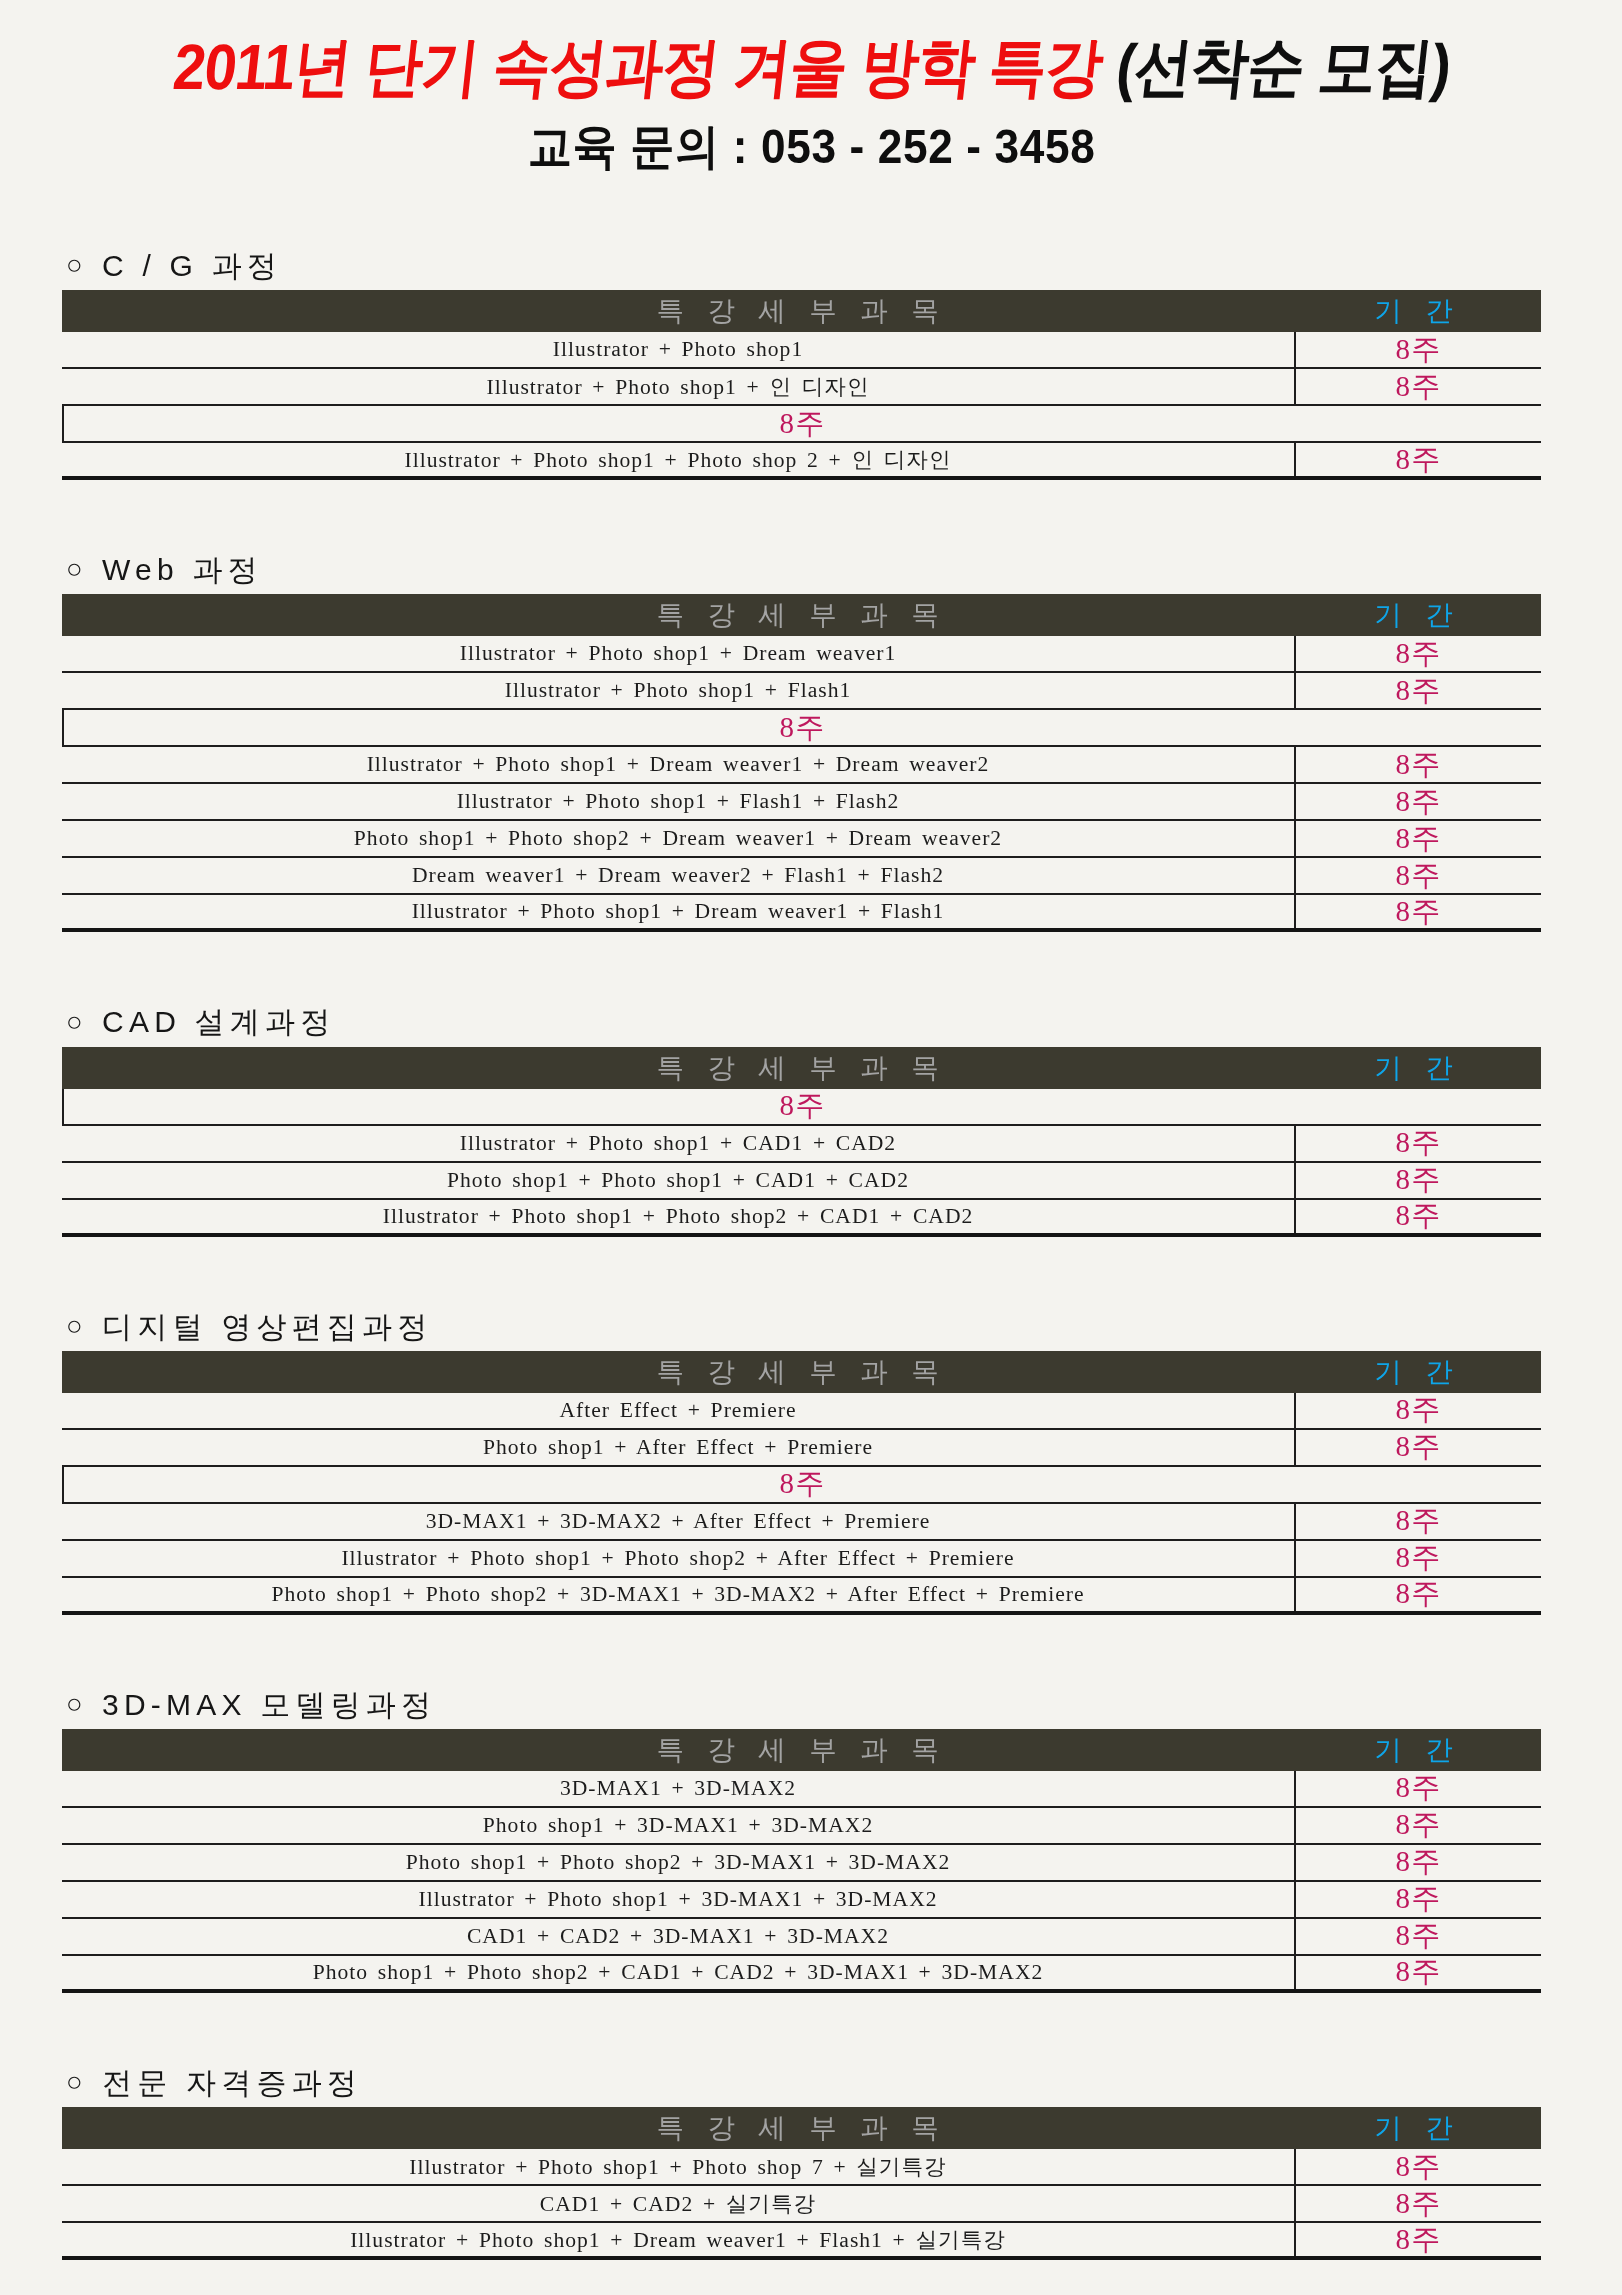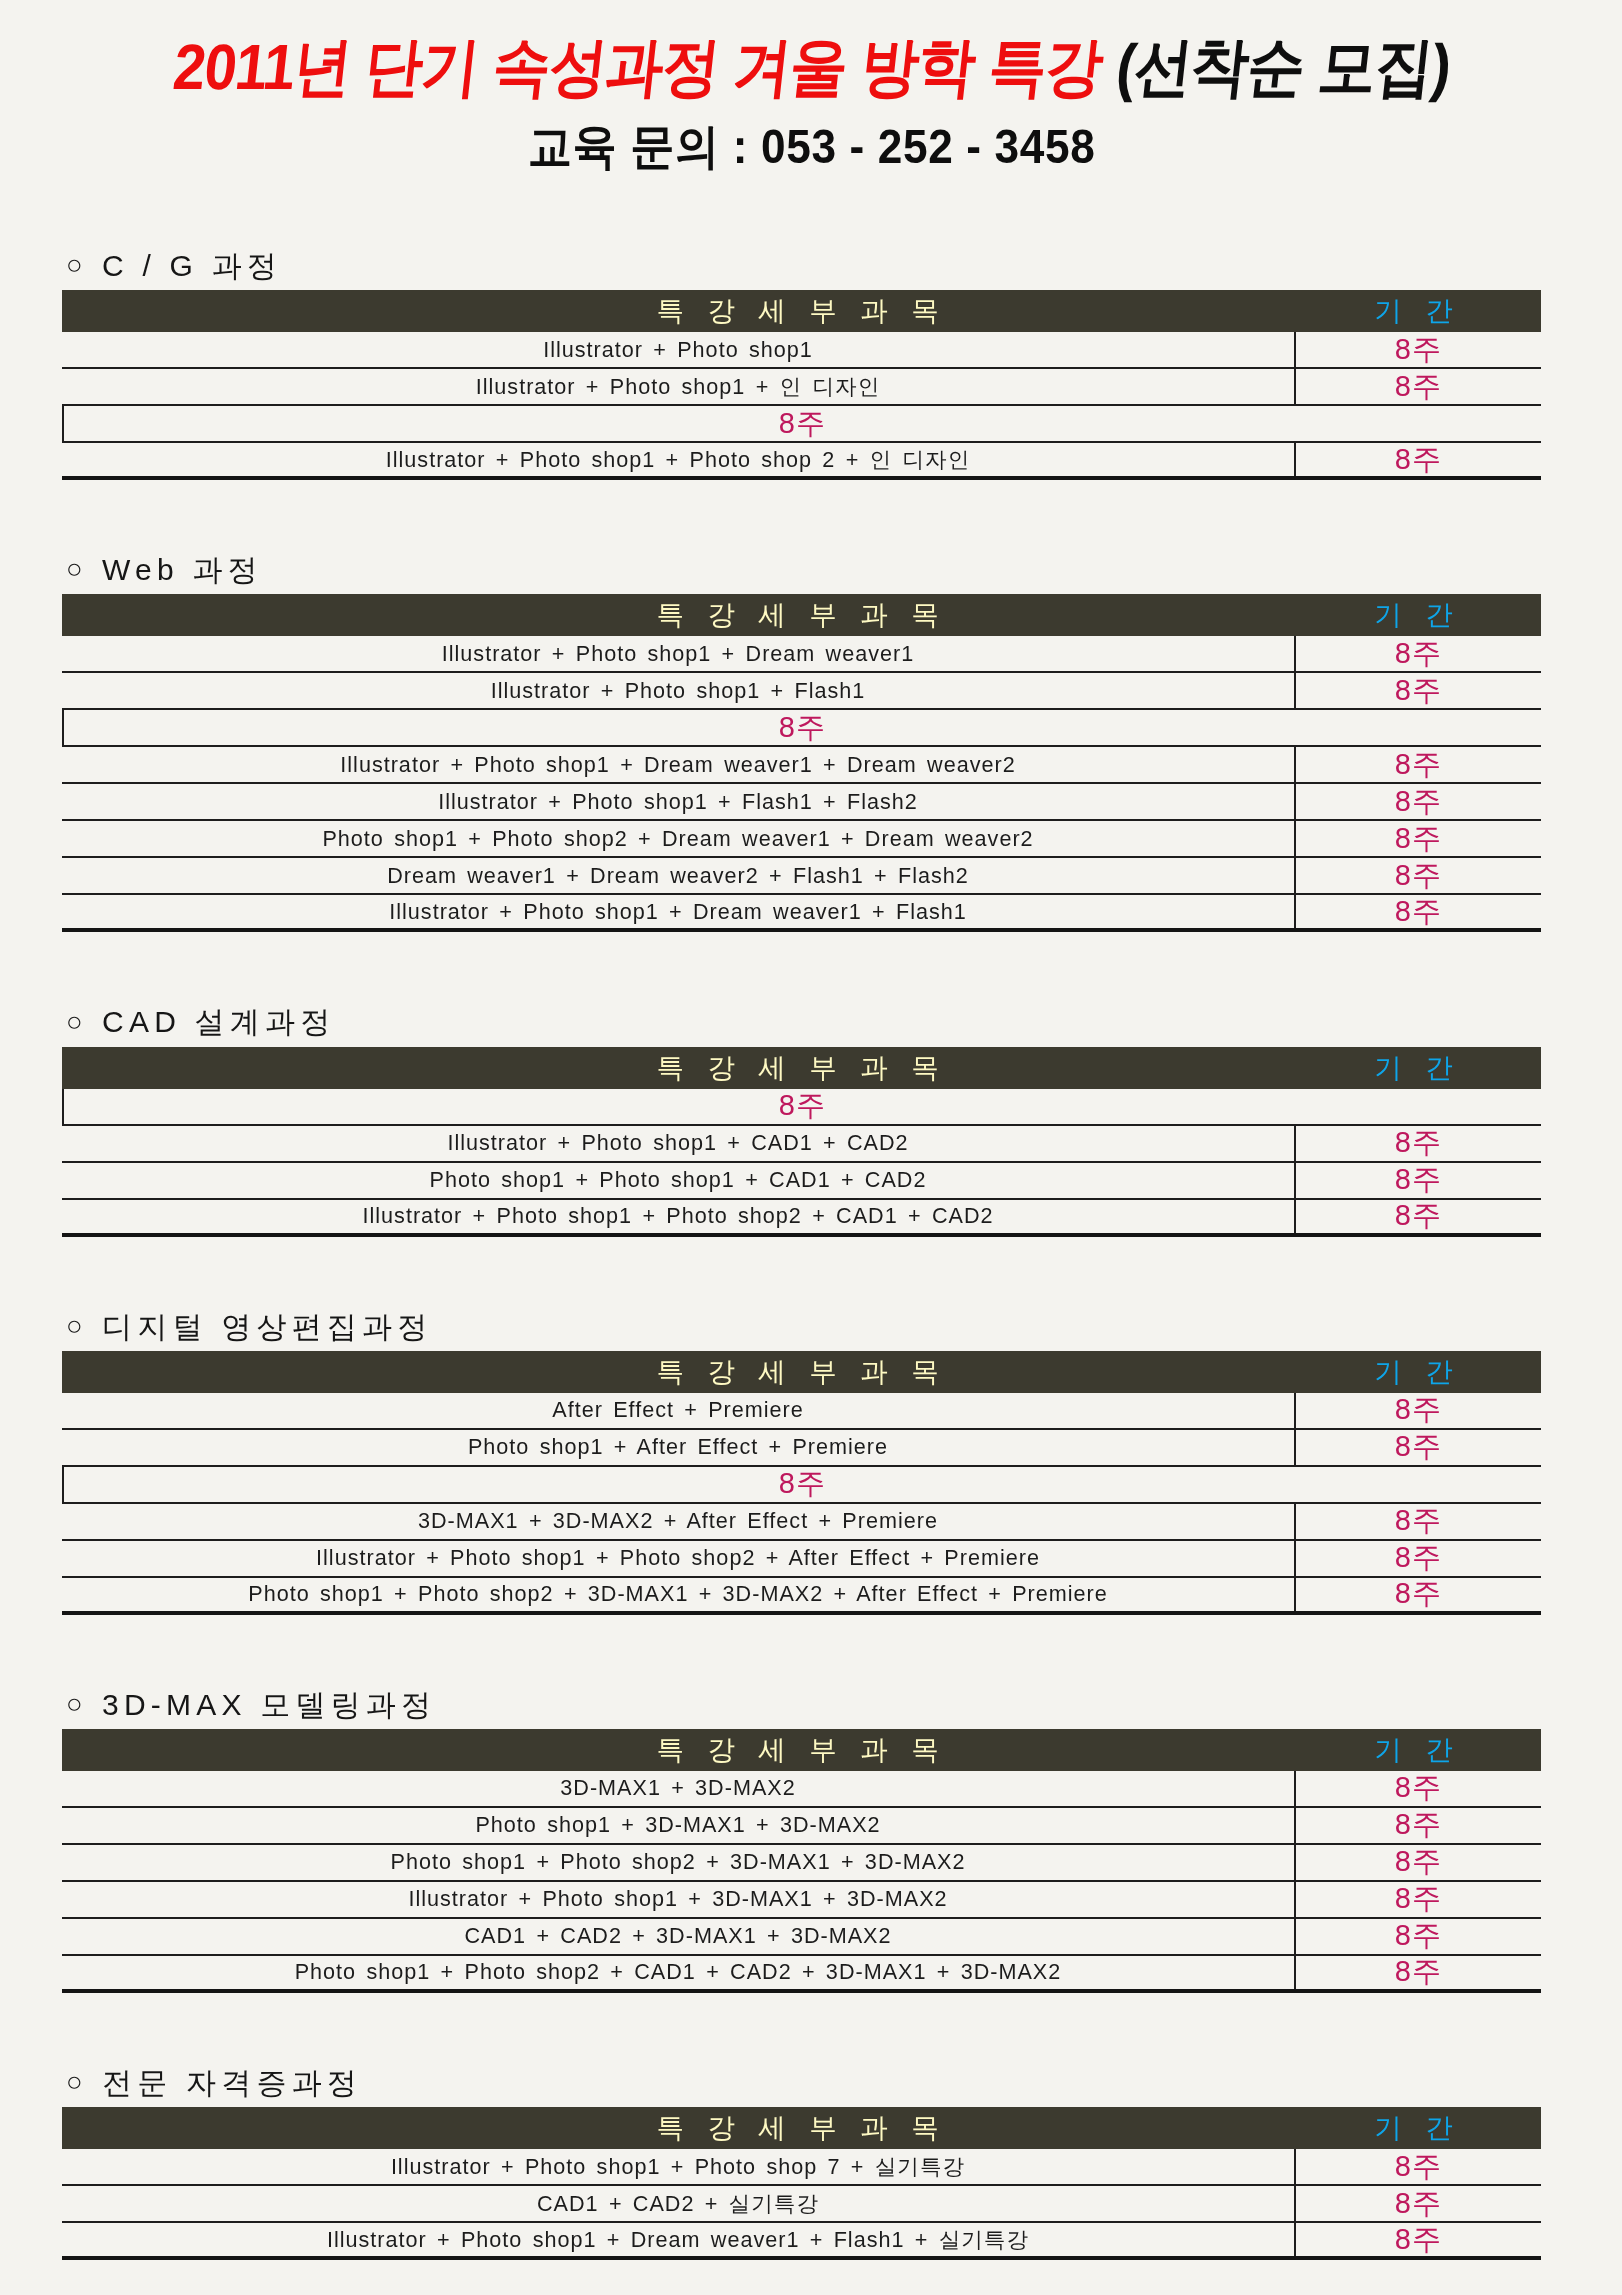--- a/index.html
+++ b/index.html
@@ -67,41 +67,42 @@
   .course-table { margin-top: 5.2px; width: 1479px; }
   .band {
     position: relative;
     height: 42px;
     background: var(--band-bg);
     display: flex;
     align-items: center;
     justify-content: center;
   }
   .band-subject {
-    color: #fef9c3;
+    color: #a3a3a3;
     font-size: 27.5px;
     letter-spacing: 7.9px;
     white-space: nowrap;
   }
   .band-duration {
     position: absolute;
     right: 0; top: 0;
     width: 247px; height: 42px;
     display: flex;
     align-items: center;
     justify-content: center;
     color: #0ea5e9;
     font-size: 27.5px;
     letter-spacing: 7.9px;
     white-space: nowrap;
   }
   .row {
     display: flex;
     height: 37px;
     border-bottom: 2px solid var(--line);
+    font-family: Liberation Serif, serif;
   }
   .row:last-child { border-bottom: 4.6px solid #141414; }
   .cell { display: flex; align-items: center; justify-content: center; }
   .cell.subject {
     flex: 0 0 1232px;
     font-size: 21.6px;
     letter-spacing: 1px;
     word-spacing: 3.3px;
     color: #1c1c1c;
     white-space: nowrap;

